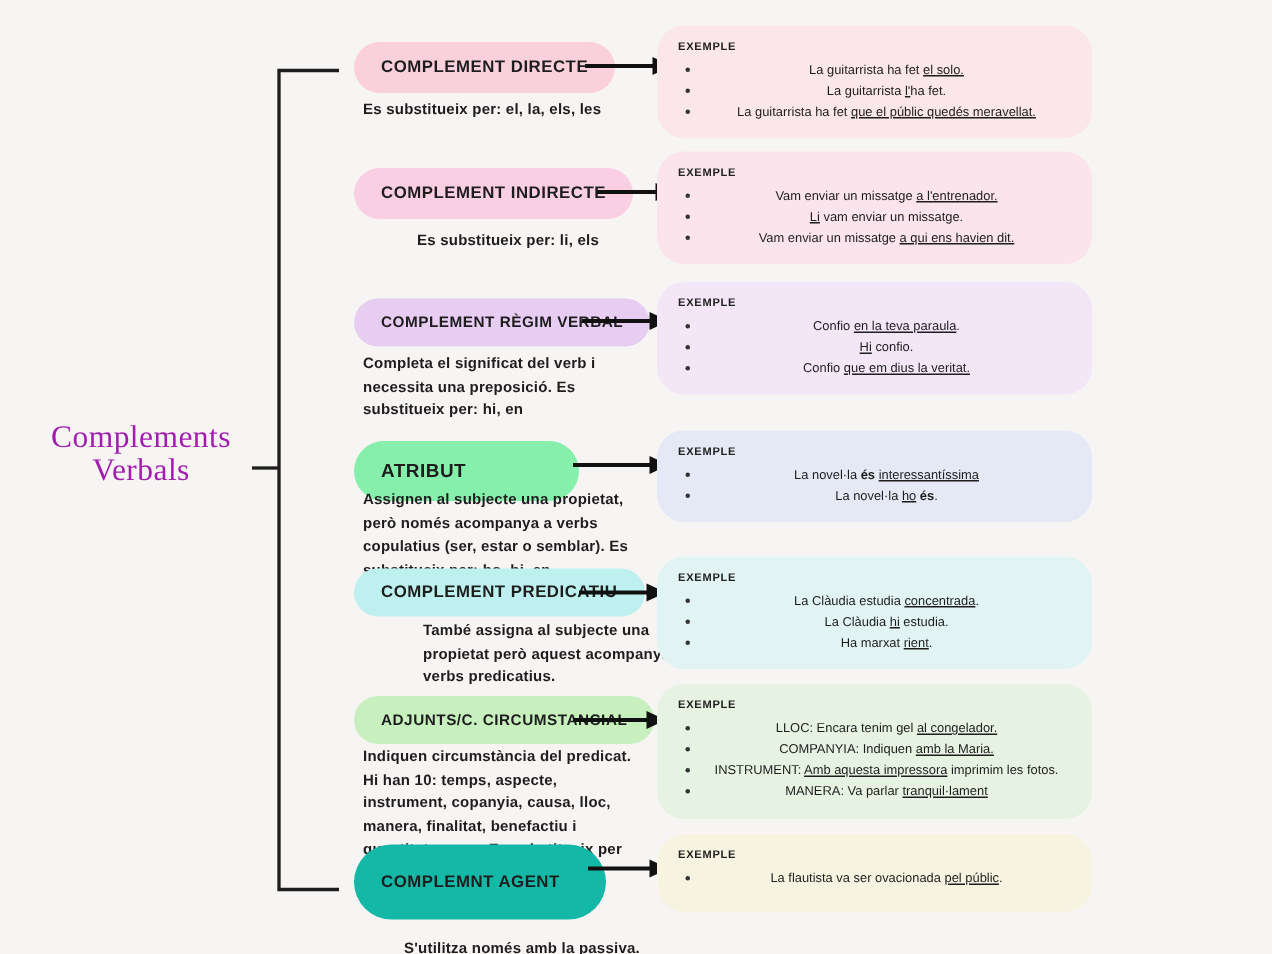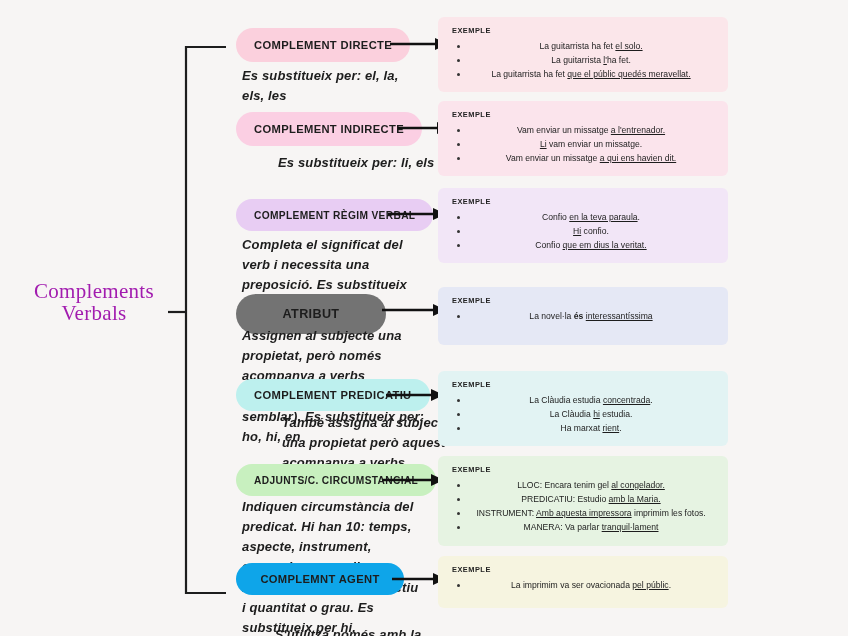--- a/index.html
+++ b/index.html
@@ -41,40 +41,38 @@
     position: absolute;
     display: flex;
     align-items: center;
     border-radius: 999px;
     padding: 16px 18px;
     font-weight: bold;
     font-size: 11.2px;
     letter-spacing: 0.35px;
     color: #1d1d1d;
     white-space: nowrap;
-    justify-content: center;
   }
   .pill.small { font-size: 10.2px; }
   .pill.big { font-size: 12.6px; }
 
   .desc {
     position: absolute;
-    font-size: 13px;
+    font-size: 10px;
     font-weight: bold;
     line-height: 1.55;
     color: #1d1d1d;
     letter-spacing: 0.15px;
-    font-style: italic;
   }
 
   .arrow { position: absolute; }
 
   .example-box {
     position: absolute;
-    border-radius: 6px;
+    border-radius: 18px;
     padding: 9px 12px 10px 12px;
   }
   .ex-title {
     font-size: 7.4px;
     font-weight: bold;
     letter-spacing: 0.5px;
     color: #222;
     margin: 0 0 5px 2px;
   }
   .ex-list {
@@ -157,32 +155,33 @@
           <polygon points="45,2 58,8 45,14" fill="#111"></polygon>
         </svg></div>
       <div class="example-box" style="left: 438px; top: 188px; width: 290px; min-height: 73px; background: rgb(242, 230, 247);">
         <div class="ex-title">EXEMPLE</div>
         <ul class="ex-list">
           <li><span>Confio </span><span class="u">en la teva paraula</span><span>.</span></li>
           <li><span class="u">Hi</span><span> confio.</span></li>
           <li><span>Confio </span><span class="u">que em dius la veritat.</span></li>
         </ul>
       </div>
-      <div class="pill big" style="left: 236px; top: 294px; min-width: 150px; height: 40px; background: #737373;">
+      <div class="pill big" style="left: 236px; top: 294px; min-width: 150px; height: 40px; background: #86efac;">
         <span>ATRIBUT</span>
       </div>
       <div class="desc" style="left: 242px; top: 326px; width: 188px;">Assignen al subjecte una propietat, però només acompanya a verbs copulatius (ser, estar o semblar). Es substitueix per: ho, hi, en</div>
       <div class="arrow" style="left: 382px; top: 302px;"><svg width="64" height="16" viewBox="0 0 64 16">
           <line x1="0" y1="8" x2="55" y2="8" stroke="#111" stroke-width="2.6" stroke-linecap="butt"></line>
           <polygon points="51,2 64,8 51,14" fill="#111"></polygon>
         </svg></div>
       <div class="example-box" style="left: 438px; top: 287px; width: 290px; min-height: 58px; background: rgb(229, 232, 245);">
         <div class="ex-title">EXEMPLE</div>
         <ul class="ex-list">
           <li><span>La novel·la </span><span class="b">és </span><span class="u">interessantíssima</span></li>
+          <li><span>La novel·la </span><span class="u">ho</span><span class="b"> és</span><span>.</span></li>
         </ul>
       </div>
       <div class="pill " style="left: 236px; top: 379px; min-width: 160px; height: 32px; background: rgb(189, 240, 238);">
         <span>COMPLEMENT PREDICATIU</span>
       </div>
       <div class="desc" style="left: 242px; top: 413px; width: 178px; margin-left: 40px;">També assigna al subjecte una propietat però aquest acompanya a verbs predicatius.</div>
       <div class="arrow" style="left: 386px; top: 387px;"><svg width="58" height="16" viewBox="0 0 58 16">
           <line x1="0" y1="8" x2="49" y2="8" stroke="#111" stroke-width="2.6" stroke-linecap="butt"></line>
           <polygon points="45,2 58,8 45,14" fill="#111"></polygon>
         </svg></div>
@@ -199,33 +198,33 @@
       </div>
       <div class="desc" style="left: 242px; top: 497px; width: 180px;">Indiquen circumstància del predicat. Hi han 10: temps, aspecte, instrument, copanyia, causa, lloc, manera, finalitat, benefactiu i quantitat o grau. Es substitueix per hi.</div>
       <div class="arrow" style="left: 382px; top: 472px;"><svg width="62" height="16" viewBox="0 0 62 16">
           <line x1="0" y1="8" x2="53" y2="8" stroke="#111" stroke-width="2.6" stroke-linecap="butt"></line>
           <polygon points="49,2 62,8 49,14" fill="#111"></polygon>
         </svg></div>
       <div class="example-box" style="left: 438px; top: 456px; width: 290px; min-height: 90px; background: rgb(230, 243, 226);">
         <div class="ex-title">EXEMPLE</div>
         <ul class="ex-list">
           <li><span>LLOC: Encara tenim gel </span><span class="u">al congelador.</span></li>
-          <li><span>PREDICATIU: Estudio </span><span class="u">amb la Maria.</span></li>
+          <li><span>COMPANYIA: Indiquen </span><span class="u">amb la Maria.</span></li>
           <li><span>INSTRUMENT: </span><span class="u">Amb aquesta impressora</span><span> imprimim les fotos.</span></li>
           <li><span>MANERA: Va parlar </span><span class="u">tranquil·lament</span></li>
         </ul>
       </div>
-      <div class="pill " style="left: 236px; top: 563px; min-width: 168px; height: 32px; background: #0ea5e9;">
+      <div class="pill " style="left: 236px; top: 563px; min-width: 168px; height: 50px; background: #14b8a6;">
         <span>COMPLEMNT AGENT</span>
       </div>
       <div class="desc" style="left: 258px; top: 625px; width: 180px; text-align: center;">S'utilitza només amb la passiva.</div>
       <div class="arrow" style="left: 392px; top: 571px;"><svg width="54" height="16" viewBox="0 0 54 16">
           <line x1="0" y1="8" x2="45" y2="8" stroke="#111" stroke-width="2.6" stroke-linecap="butt"></line>
           <polygon points="41,2 54,8 41,14" fill="#111"></polygon>
         </svg></div>
       <div class="example-box" style="left: 438px; top: 556px; width: 290px; min-height: 52px; background: rgb(246, 244, 224);">
         <div class="ex-title">EXEMPLE</div>
         <ul class="ex-list">
-          <li><span>La imprimim va ser ovacionada </span><span class="u">pel públic</span><span>.</span></li>
+          <li><span>La flautista va ser ovacionada </span><span class="u">pel públic</span><span>.</span></li>
         </ul>
       </div>
     </div>
 </div>
 
 </body></html>

